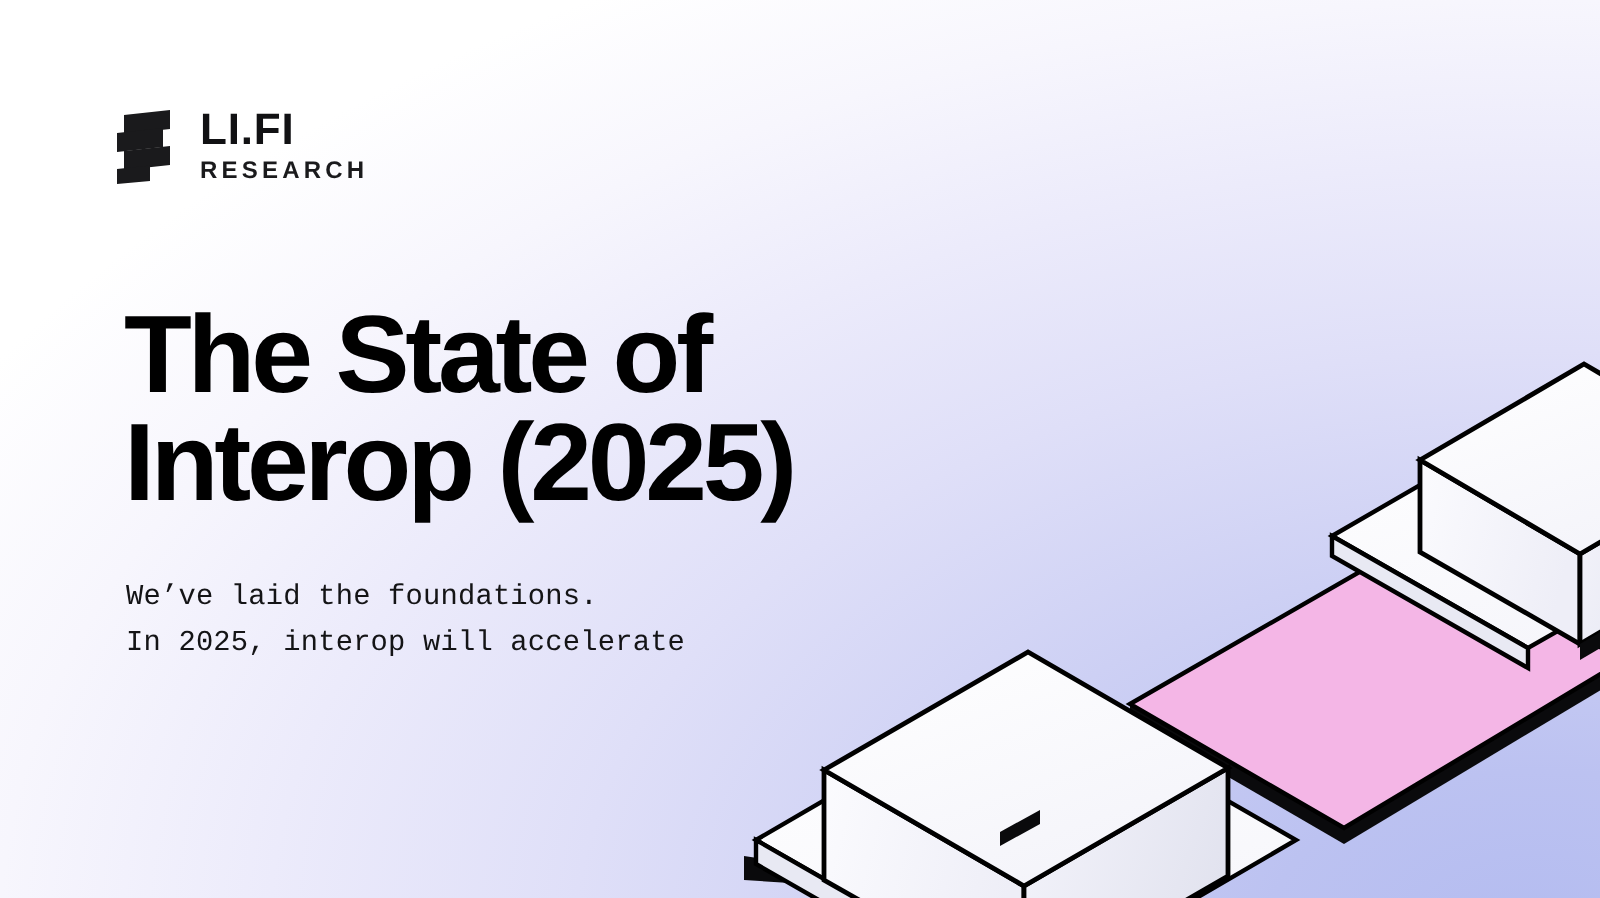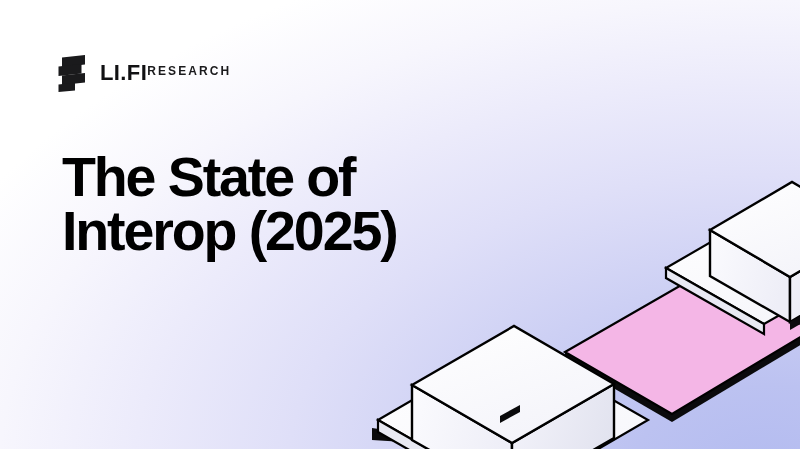--- a/index.html
+++ b/index.html
@@ -19,21 +19,21 @@
       radial-gradient(120% 130% at 96% 104%, #b4bcf0 0%, #bcc2f1 14%, #cdd0f4 32%, #dfdff8 50%, #ecebfb 66%, #f7f6fd 80%, #ffffff 94%);
   }
 
   
   #brand {
     position:absolute; left:57px; top:54px;
     display:flex; align-items:center; gap:11px;
     z-index:6;
   }
   #brand-mark { width:32px; height:38px; display:block; }
-  #brand-words { display:flex; flex-direction:row; justify-content:flex-end; }
+  #brand-words { display:flex; flex-direction:column; justify-content:flex-end; }
   #brand-title {
     font-size:22px; font-weight:bold; color:#111113;
     letter-spacing:0.4px; line-height:1.02;
     font-family:"Liberation Sans", sans-serif;
   }
   #brand-sub {
     font-size:12px; font-weight:bold; color:#1a1a1c;
     letter-spacing:2.1px; line-height:1.1; margin-top:3px;
     font-family:"Liberation Sans", sans-serif;
   }
@@ -216,14 +216,16 @@
     </svg>
     <div id="brand-words">
       <div id="brand-title">LI.FI</div>
       <div id="brand-sub">RESEARCH</div>
     </div>
   </div>
 
   <h1 id="headline">The State of
 Interop (2025)</h1>
 
+  <p id="subtitle">We’ve laid the foundations.
+In 2025, interop will accelerate</p>
 
 </div>
 
 </body></html>

